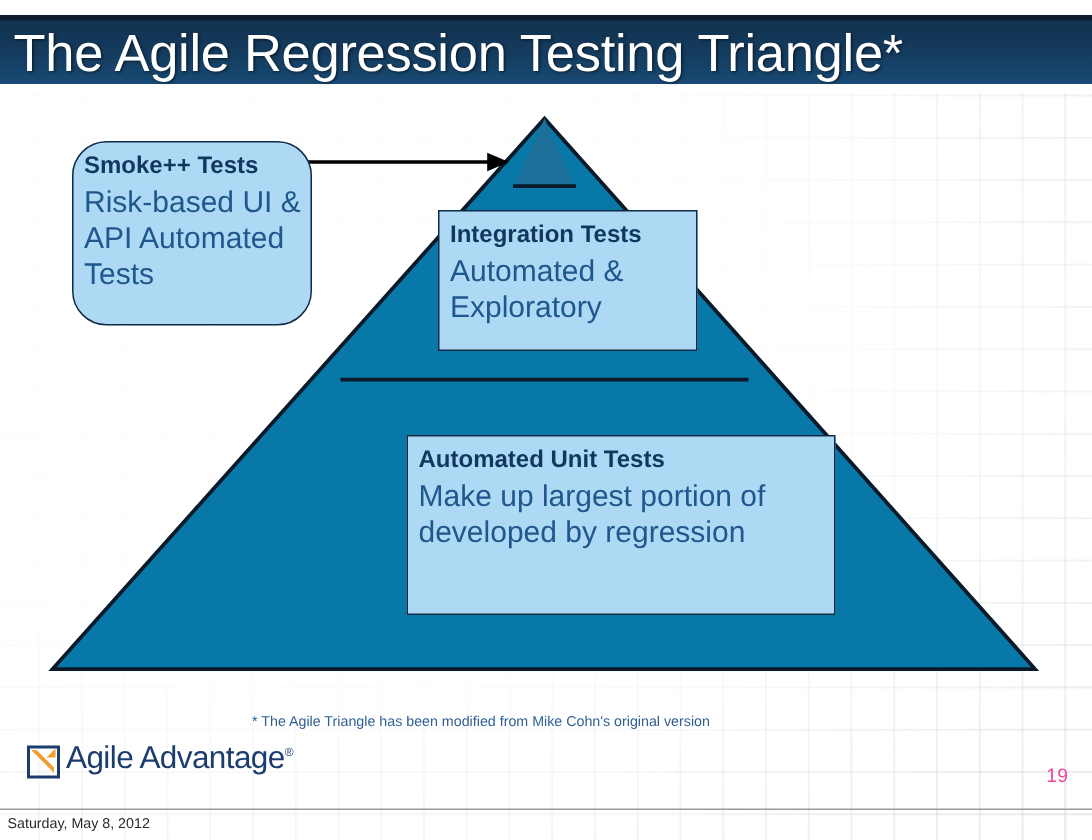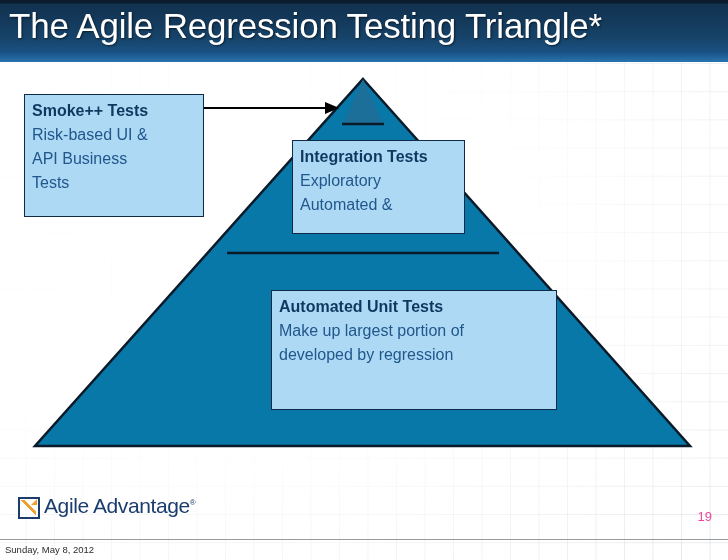--- a/index.html
+++ b/index.html
@@ -29,22 +29,22 @@
       linear-gradient(to bottom, rgba(120,140,165,0.30) 1px, transparent 1px);
     background-size: 28.5px 28.2px;
     background-position: -3px 1px;
     -webkit-mask-image: radial-gradient(115% 120% at 30% 34%, rgba(0,0,0,0.02) 0%, rgba(0,0,0,0.06) 38%, rgba(0,0,0,0.45) 70%, rgba(0,0,0,0.95) 100%);
     mask-image: radial-gradient(115% 120% at 30% 34%, rgba(0,0,0,0.02) 0%, rgba(0,0,0,0.06) 38%, rgba(0,0,0,0.45) 70%, rgba(0,0,0,0.95) 100%);
   }
 
   
   .header {
     position: absolute;
-    left: 0; top: 0;
-    width: 728px; height: 62px;
+    left: 0; top: 10px;
+    width: 728px; height: 46px;
     background:
       linear-gradient(to bottom,
         #0c1c2c 0px, #0c1c2c 3px,
         #12324f 4px,
         #143a5c 22px,
         #17456c 40px,
         #1a5183 52px,
         #1e5f96 56px,
         #2b74ae 62px);
   }
@@ -80,29 +80,29 @@
   .callout .c-title {
     font-weight: bold;
     color: #10385f;
     font-size: 16px;
     line-height: 24px;
     display: block;
     white-space: nowrap;
   }
   .callout .c-line {
     display: block;
-    font-size: 16px;
+    font-size: 20px;
     line-height: 24px;
     color: #20578c;
     white-space: nowrap;
   }
 
   #box-smoke {
-    left: 24px; top: 94px;
-    width: 180px; height: 123px;
+    left: 48px; top: 94px;
+    width: 160px; height: 123px; border-radius: 23px;
   }
   #box-integration {
     left: 292px; top: 140px;
     width: 173px; height: 94px;
   }
   #box-unit {
     left: 226px; top: 290px;
     width: 286px; height: 120px; margin-left: 45px;
   }
 
@@ -219,42 +219,43 @@
       <marker id="ah" markerWidth="7" markerHeight="7" refX="6" refY="3.2" orient="auto" markerUnits="strokeWidth">
         <path d="M0,0.4 L6.6,3.2 L0,6 z" fill="#000000"></path>
       </marker>
     </defs>
     <line x1="2" y1="10" x2="142" y2="10" stroke="#000000" stroke-width="2.2" marker-end="url(#ah)"></line>
   </svg>
 
   <div class="callout" id="box-smoke">
     <span class="c-title">Smoke++ Tests</span>
     <span class="c-line">Risk-based UI &amp;</span>
-    <span class="c-line">API Business</span>
+    <span class="c-line">API Automated</span>
     <span class="c-line">Tests</span>
   </div>
 
   <div class="callout" id="box-integration">
     <span class="c-title">Integration Tests</span>
+    <span class="c-line">Automated &amp;</span>
     <span class="c-line">Exploratory</span>
-    <span class="c-line">Automated &amp;</span>
   </div>
 
   <div class="callout" id="box-unit">
     <span class="c-title">Automated Unit Tests</span>
     <span class="c-line">Make up largest portion of</span>
     <span class="c-line">developed by regression</span>
   </div>
 
+  <div class="footnote">* The Agile Triangle has been modified from Mike Cohn's original version</div>
 
   <div class="logo">
     <div class="logo-mark">
       <div class="spark"></div>
     </div>
     <div class="logo-word"><span>Agile Advantage</span><span class="logo-reg">®</span></div>
   </div>
 
   <div class="page-num">19</div>
 
   <div class="bottom-rule"></div>
-  <div class="date-text">Sunday, May 8, 2012</div>
+  <div class="date-text">Saturday, May 8, 2012</div>
 
 </div>
 
 </body></html>

